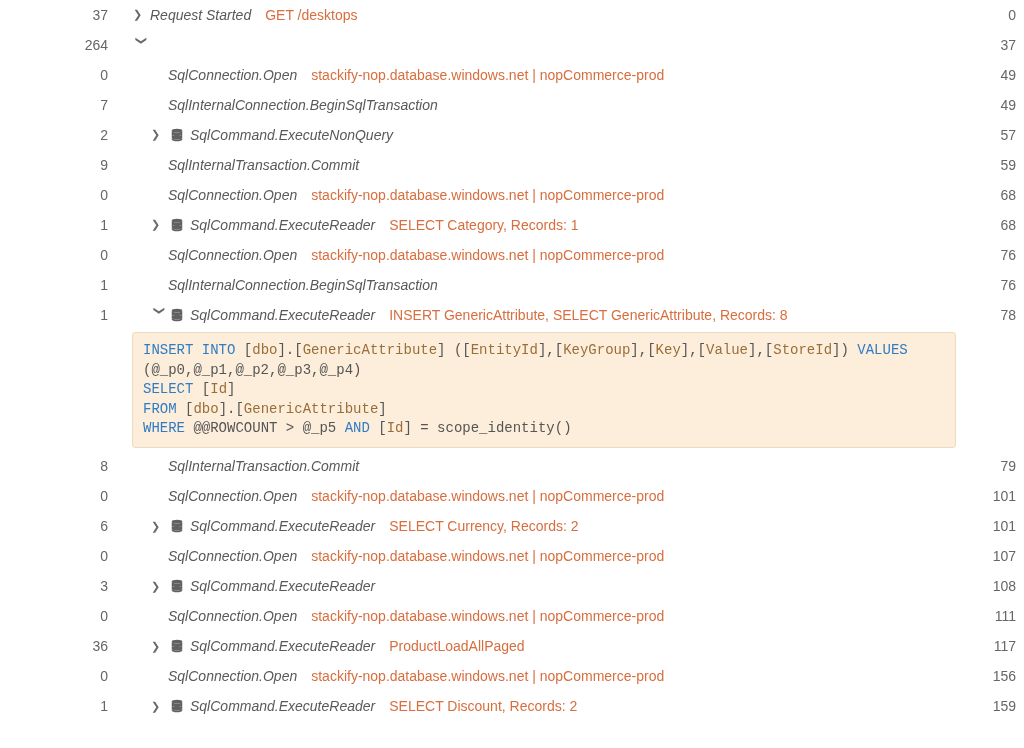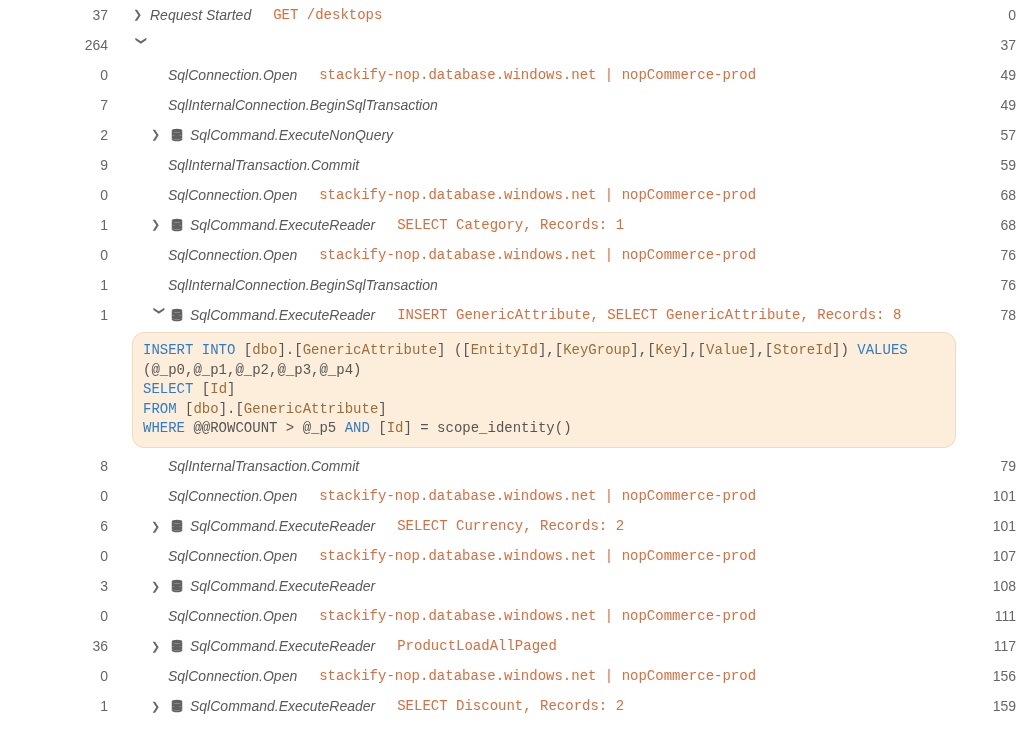--- a/index.html
+++ b/index.html
@@ -71,37 +71,36 @@
     margin-right: 4px;
   }
   .dbicon svg { fill: #616161; }
   .text-main {
     color: #595959;
     white-space: nowrap;
     font-style: italic;
   }
   .text-accent {
     color: #d86d3d;
-    margin-left: 22px;
+    margin-left: 14px;
     white-space: nowrap;
-    font-family: Liberation Mono, monospace;
   }
   .sql-block-row {
     display: flex;
     min-height: 0;
   }
   .sql-block {
     margin-left: 50px;
     margin-right: 8px;
     margin-top: 2px;
     margin-bottom: 4px;
     flex: 1;
     background: #fdeedb;
     border: 1px solid #eedcc1;
-    border-radius: 12px;
+    border-radius: 3px;
     padding: 8px 10px;
     font-family: Consolas, "Courier New", monospace;
     font-size: 14px;
     line-height: 1.4;
     color: #555;
     white-space: pre-wrap;
     word-break: break-word;
   }
   .sql-kw { color: #2f7cc4; }
   .sql-fn { color: #9a6e3a; }

